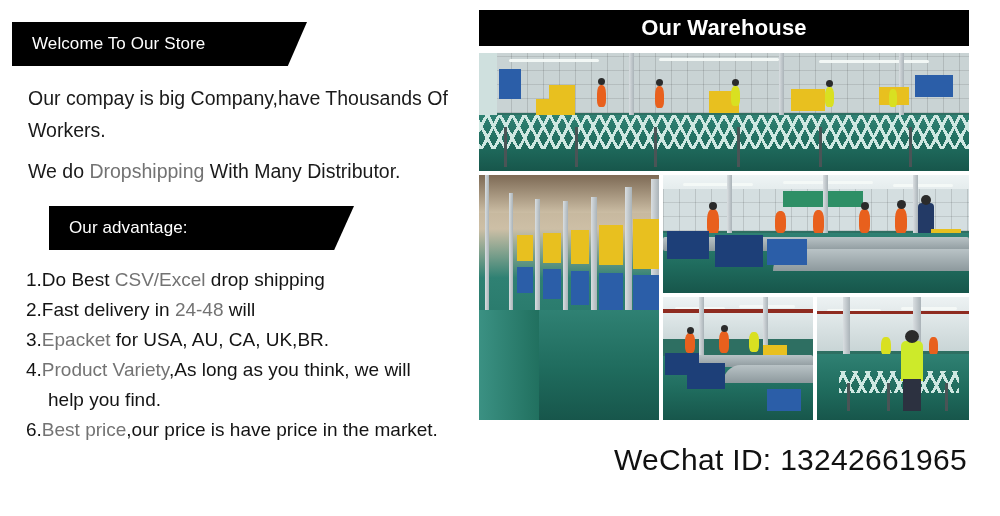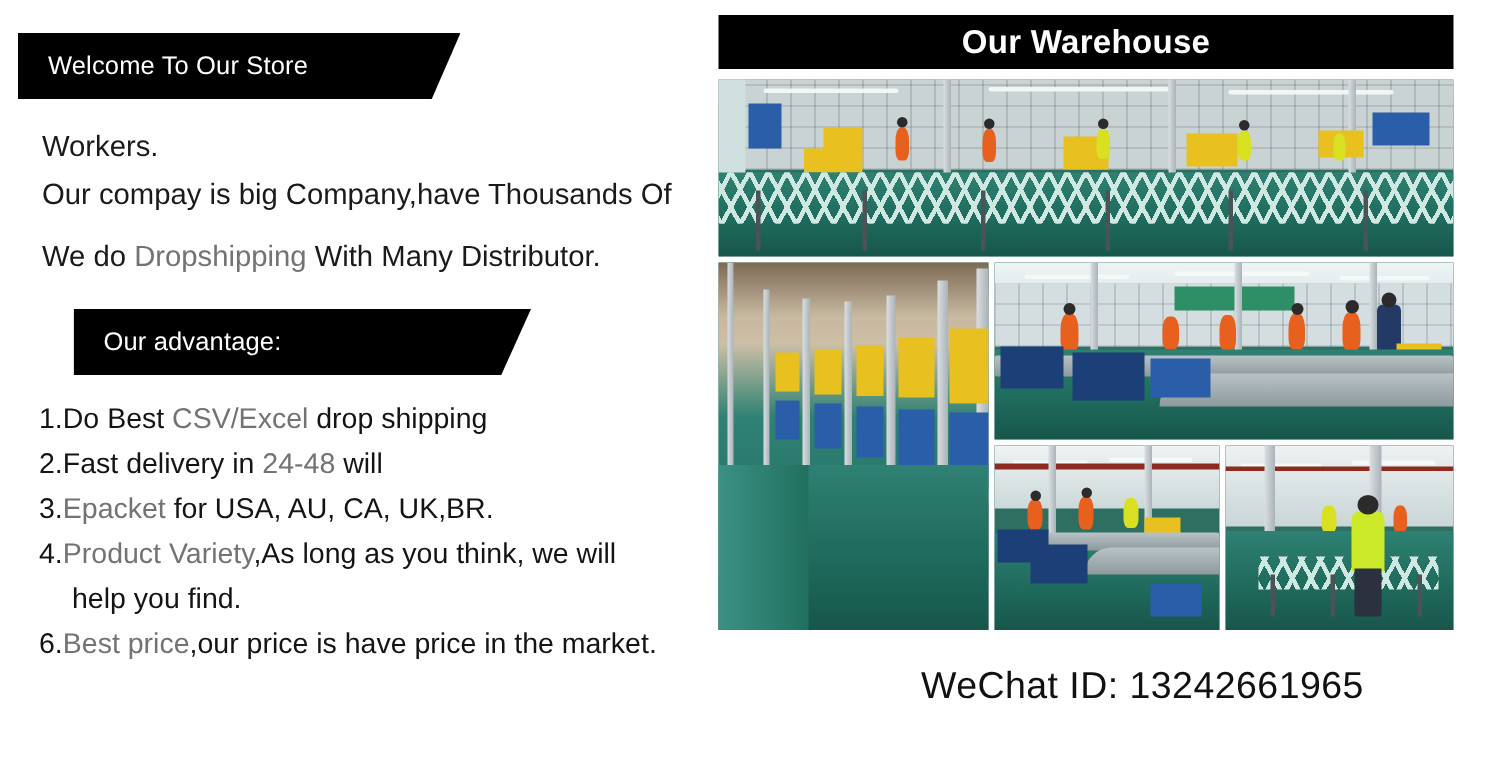--- a/index.html
+++ b/index.html
@@ -106,21 +106,21 @@
     padding-left: 22px;
     white-space: nowrap;
   }
   .red { color: #737373; }
 
   
   #wechat {
     position: absolute;
     left: 614px;
     top: 443px;
-    font-size: 25px;
+    font-size: 30px;
     color: #111111;
     white-space: nowrap;
     letter-spacing: 0.3px;
   }
 
   
   .collage {
     position: absolute;
     left: 479px;
     top: 10px;
@@ -211,22 +211,22 @@
 
 <div id="page">
 
   <div class="left-col">
 
     <div class="banner" id="banner-welcome">
       <span class="banner-label">Welcome To Our Store</span>
     </div>
 
     <div class="intro">
+      <div class="intro-line">Our compay is big Company,have Thousands Of</div>
       <div class="intro-line">Workers.</div>
-      <div class="intro-line">Our compay is big Company,have Thousands Of</div>
     </div>
 
     <div class="intro-block2">
       <div class="intro-line"><span>We do </span><span class="red">Dropshipping</span><span> With Many Distributor.</span></div>
     </div>
 
     <div class="banner" id="banner-advantage">
       <span class="banner-label">Our advantage:</span>
     </div>
 

